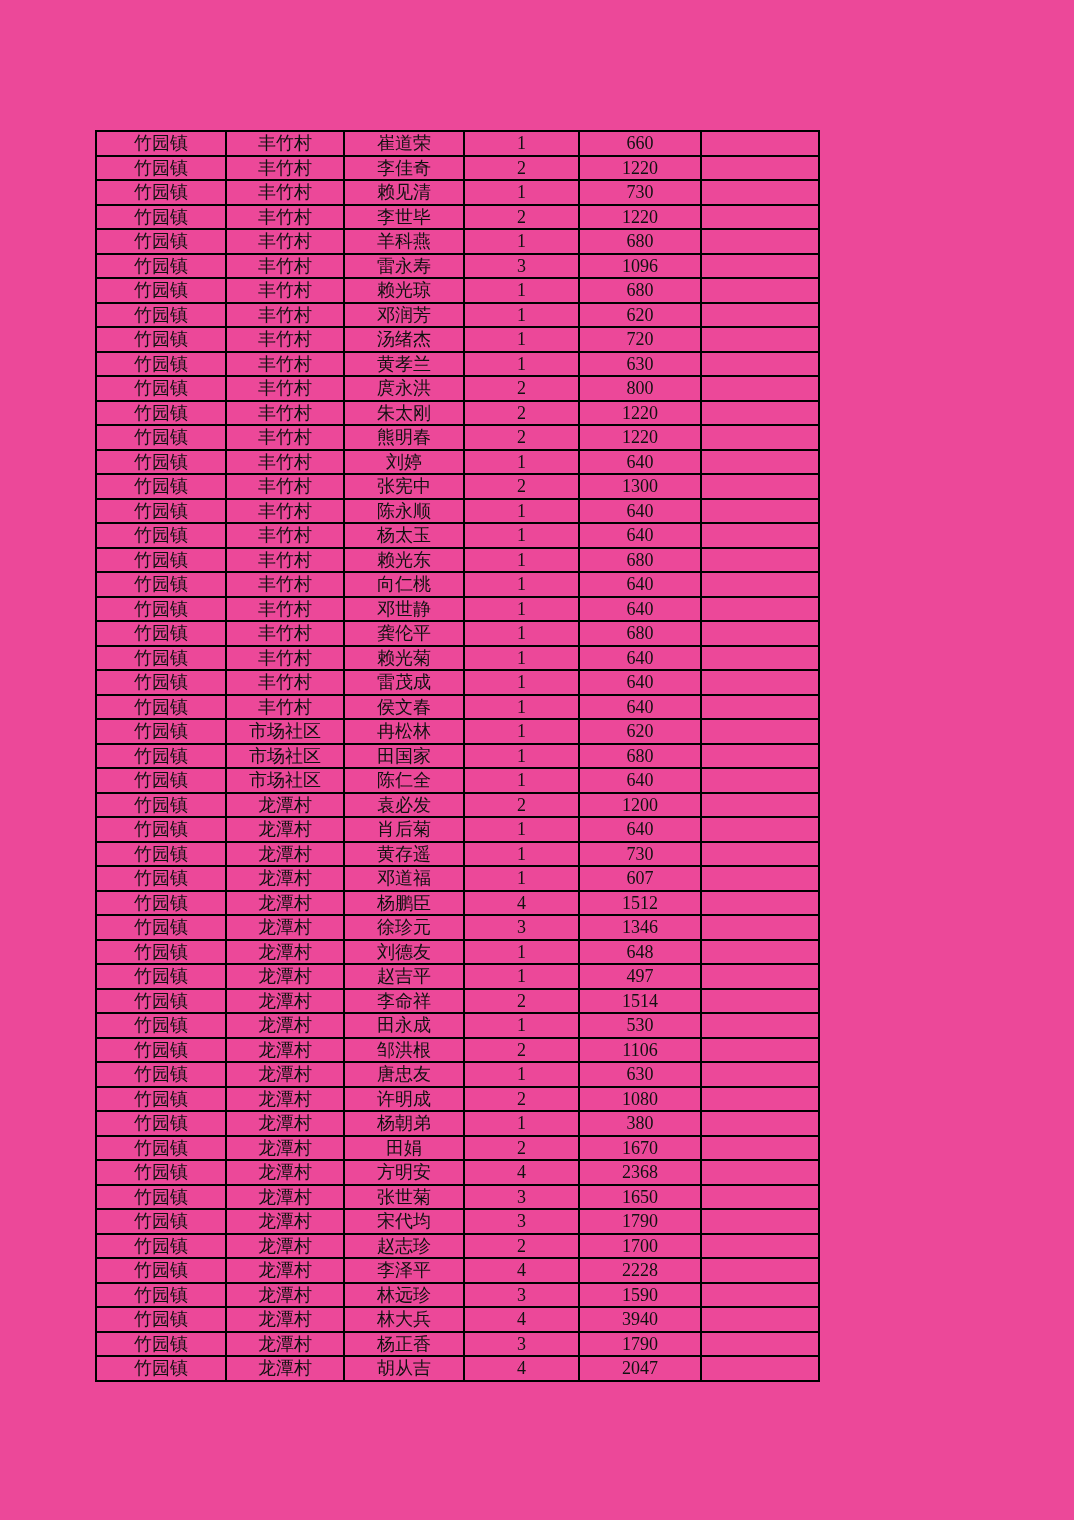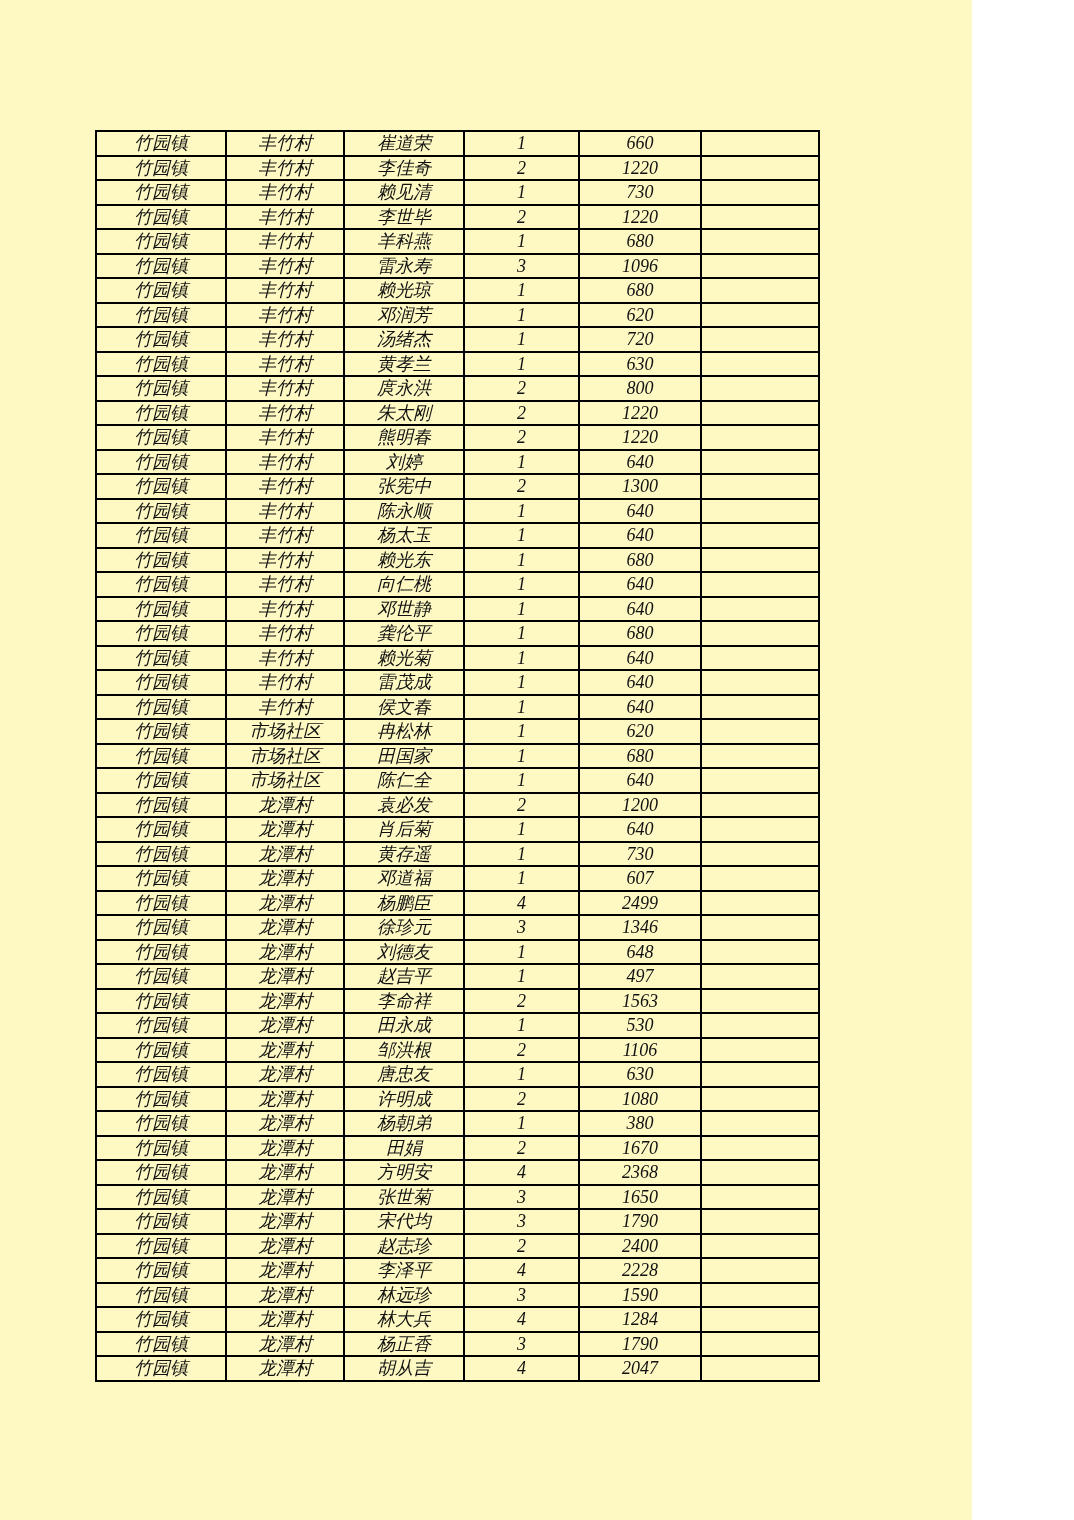--- a/index.html
+++ b/index.html
@@ -11,24 +11,23 @@
     height: 1520px;
     background: #ffffff;
     font-family: "Liberation Serif", "DejaVu Serif", serif;
     position: relative;
     overflow: hidden;
   }
   .page {
     position: absolute;
     left: 0;
     top: 0;
-    width: 972px;
+    width: 1074px;
     height: 1520px;
-    background: #fef9c3;
-    font-style: italic;
+    background: #ec4899;
   }
   table.grid {
     position: absolute;
     left: 95px;
     top: 130px;
     border-collapse: collapse;
     table-layout: fixed;
   }
   table.grid td {
     border: 2px solid #000000;
@@ -303,21 +302,21 @@
           <td>邓道福</td>
           <td>1</td>
           <td>607</td>
           <td></td>
         </tr>
         <tr>
           <td>竹园镇</td>
           <td>龙潭村</td>
           <td>杨鹏臣</td>
           <td>4</td>
-          <td>2499</td>
+          <td>1512</td>
           <td></td>
         </tr>
         <tr>
           <td>竹园镇</td>
           <td>龙潭村</td>
           <td>徐珍元</td>
           <td>3</td>
           <td>1346</td>
           <td></td>
         </tr>
@@ -335,21 +334,21 @@
           <td>赵吉平</td>
           <td>1</td>
           <td>497</td>
           <td></td>
         </tr>
         <tr>
           <td>竹园镇</td>
           <td>龙潭村</td>
           <td>李命祥</td>
           <td>2</td>
-          <td>1563</td>
+          <td>1514</td>
           <td></td>
         </tr>
         <tr>
           <td>竹园镇</td>
           <td>龙潭村</td>
           <td>田永成</td>
           <td>1</td>
           <td>530</td>
           <td></td>
         </tr>
@@ -415,21 +414,21 @@
           <td>宋代均</td>
           <td>3</td>
           <td>1790</td>
           <td></td>
         </tr>
         <tr>
           <td>竹园镇</td>
           <td>龙潭村</td>
           <td>赵志珍</td>
           <td>2</td>
-          <td>2400</td>
+          <td>1700</td>
           <td></td>
         </tr>
         <tr>
           <td>竹园镇</td>
           <td>龙潭村</td>
           <td>李泽平</td>
           <td>4</td>
           <td>2228</td>
           <td></td>
         </tr>
@@ -439,21 +438,21 @@
           <td>林远珍</td>
           <td>3</td>
           <td>1590</td>
           <td></td>
         </tr>
         <tr>
           <td>竹园镇</td>
           <td>龙潭村</td>
           <td>林大兵</td>
           <td>4</td>
-          <td>1284</td>
+          <td>3940</td>
           <td></td>
         </tr>
         <tr>
           <td>竹园镇</td>
           <td>龙潭村</td>
           <td>杨正香</td>
           <td>3</td>
           <td>1790</td>
           <td></td>
         </tr>

